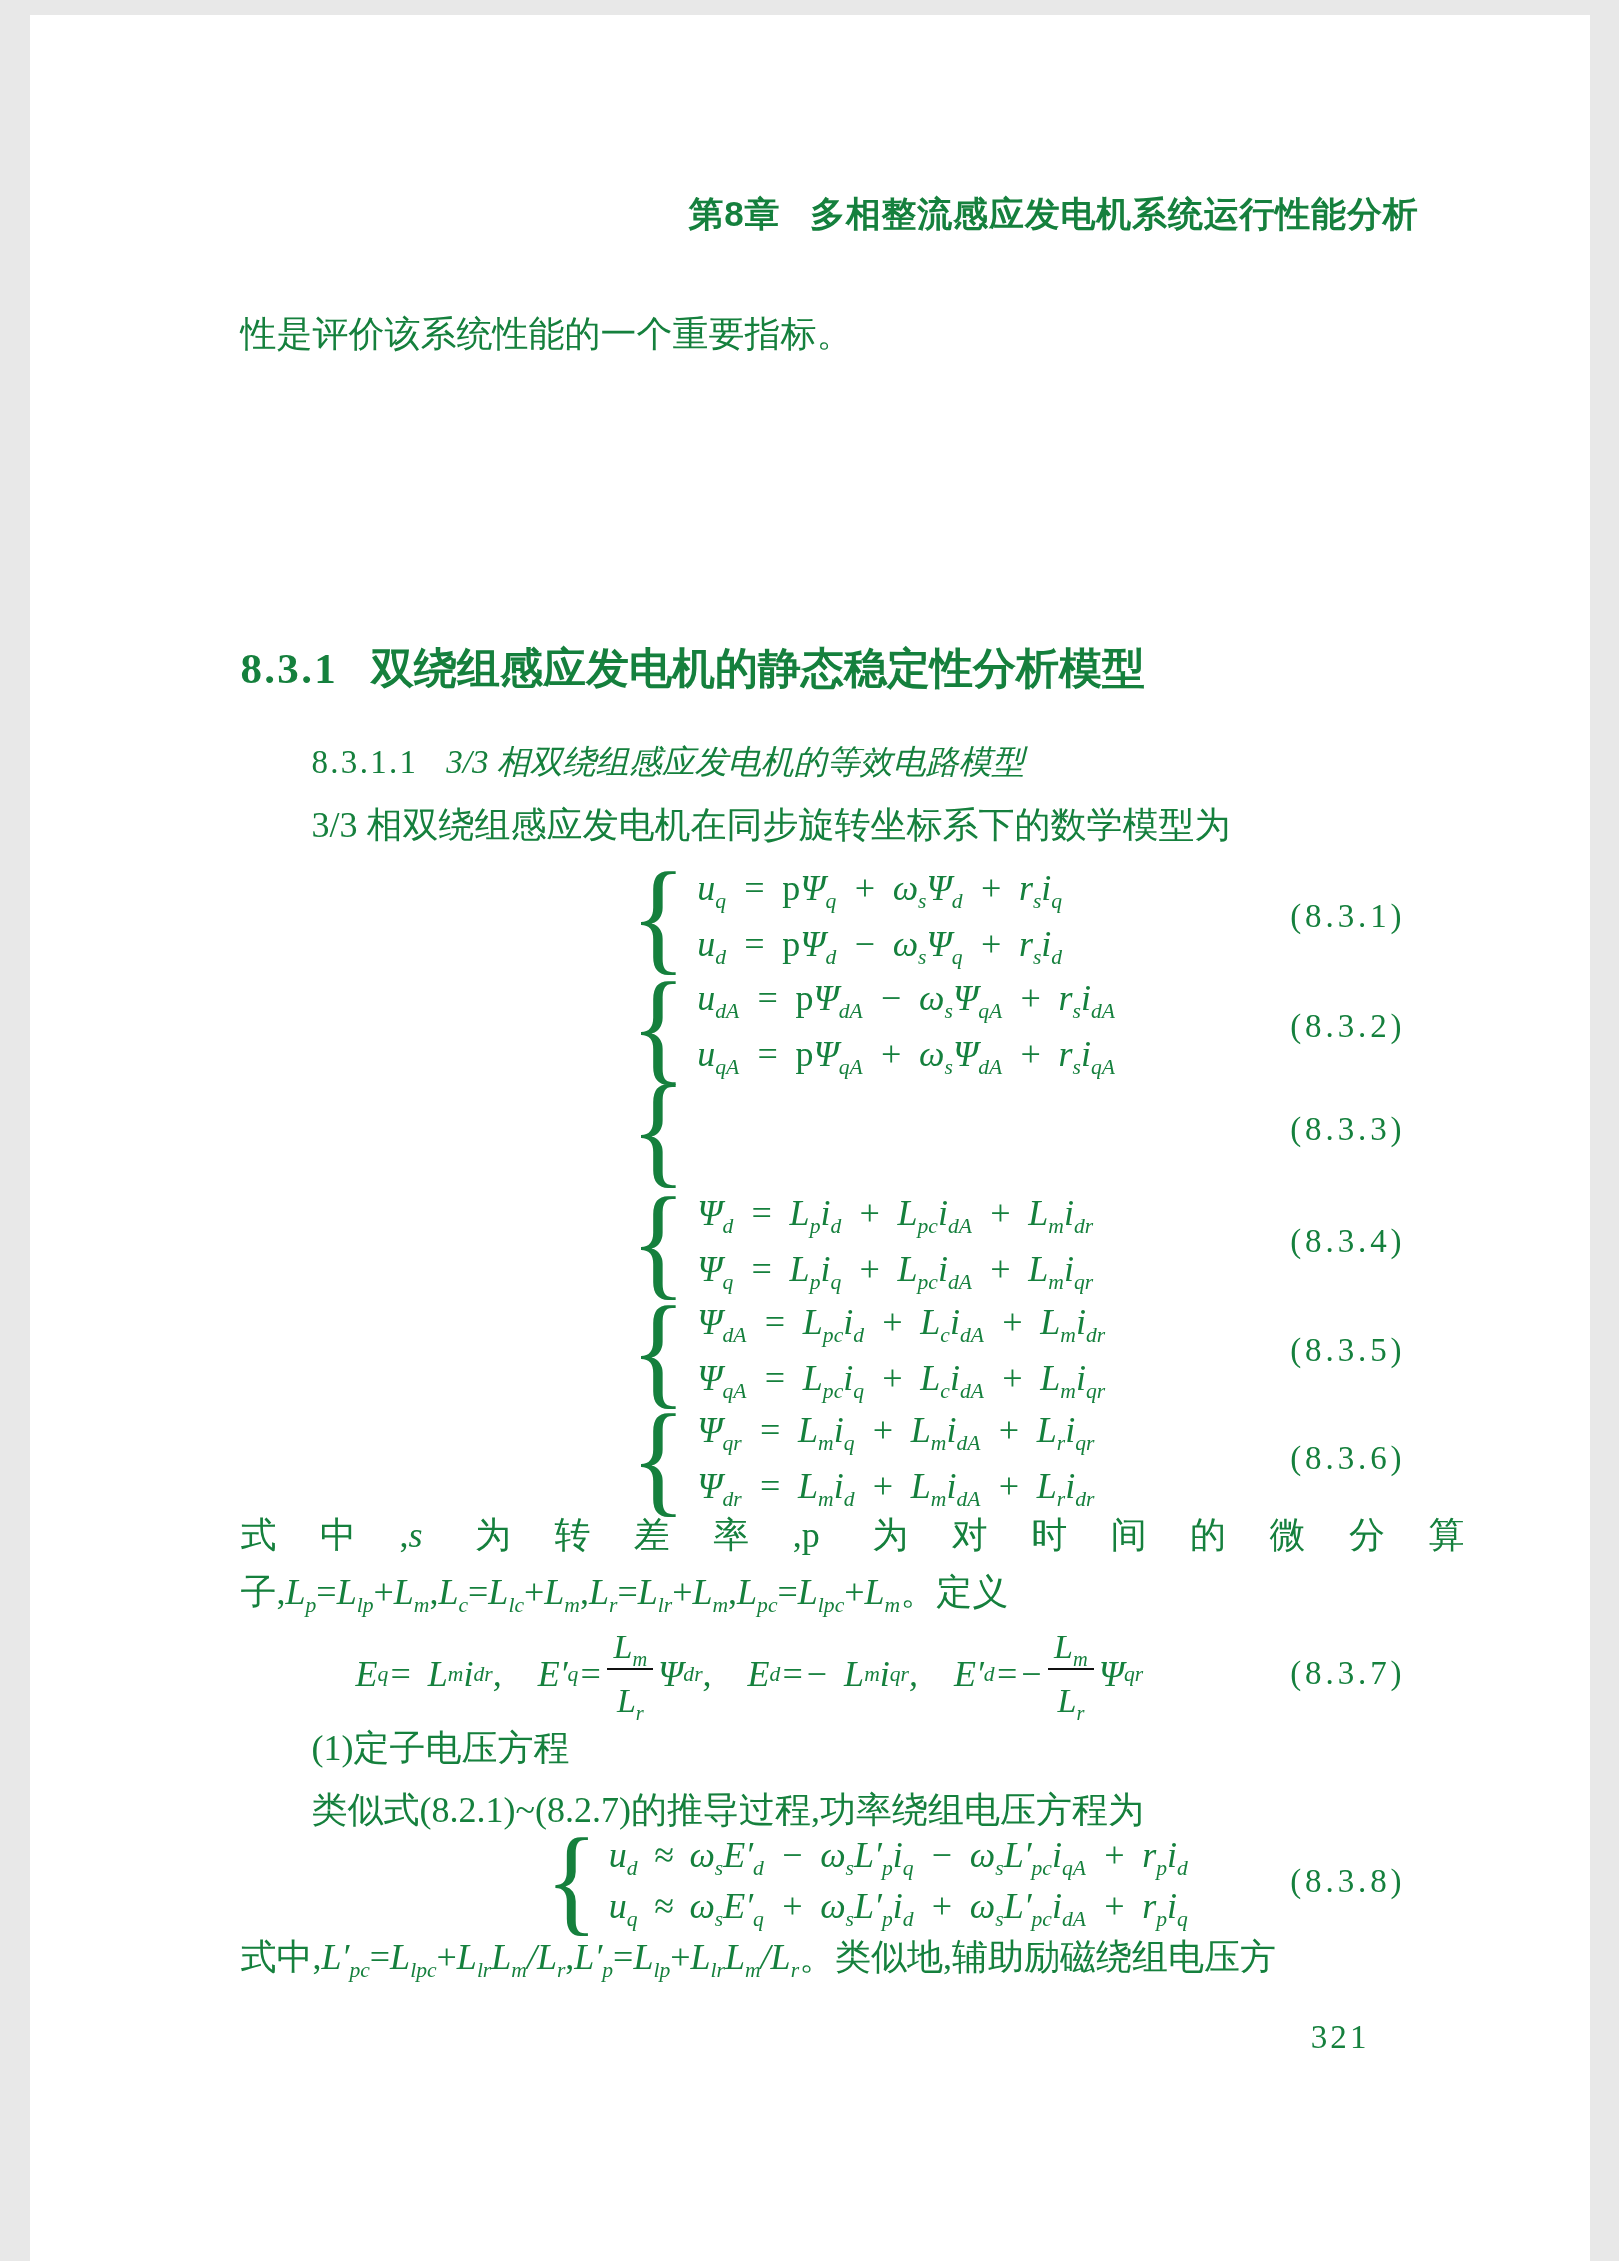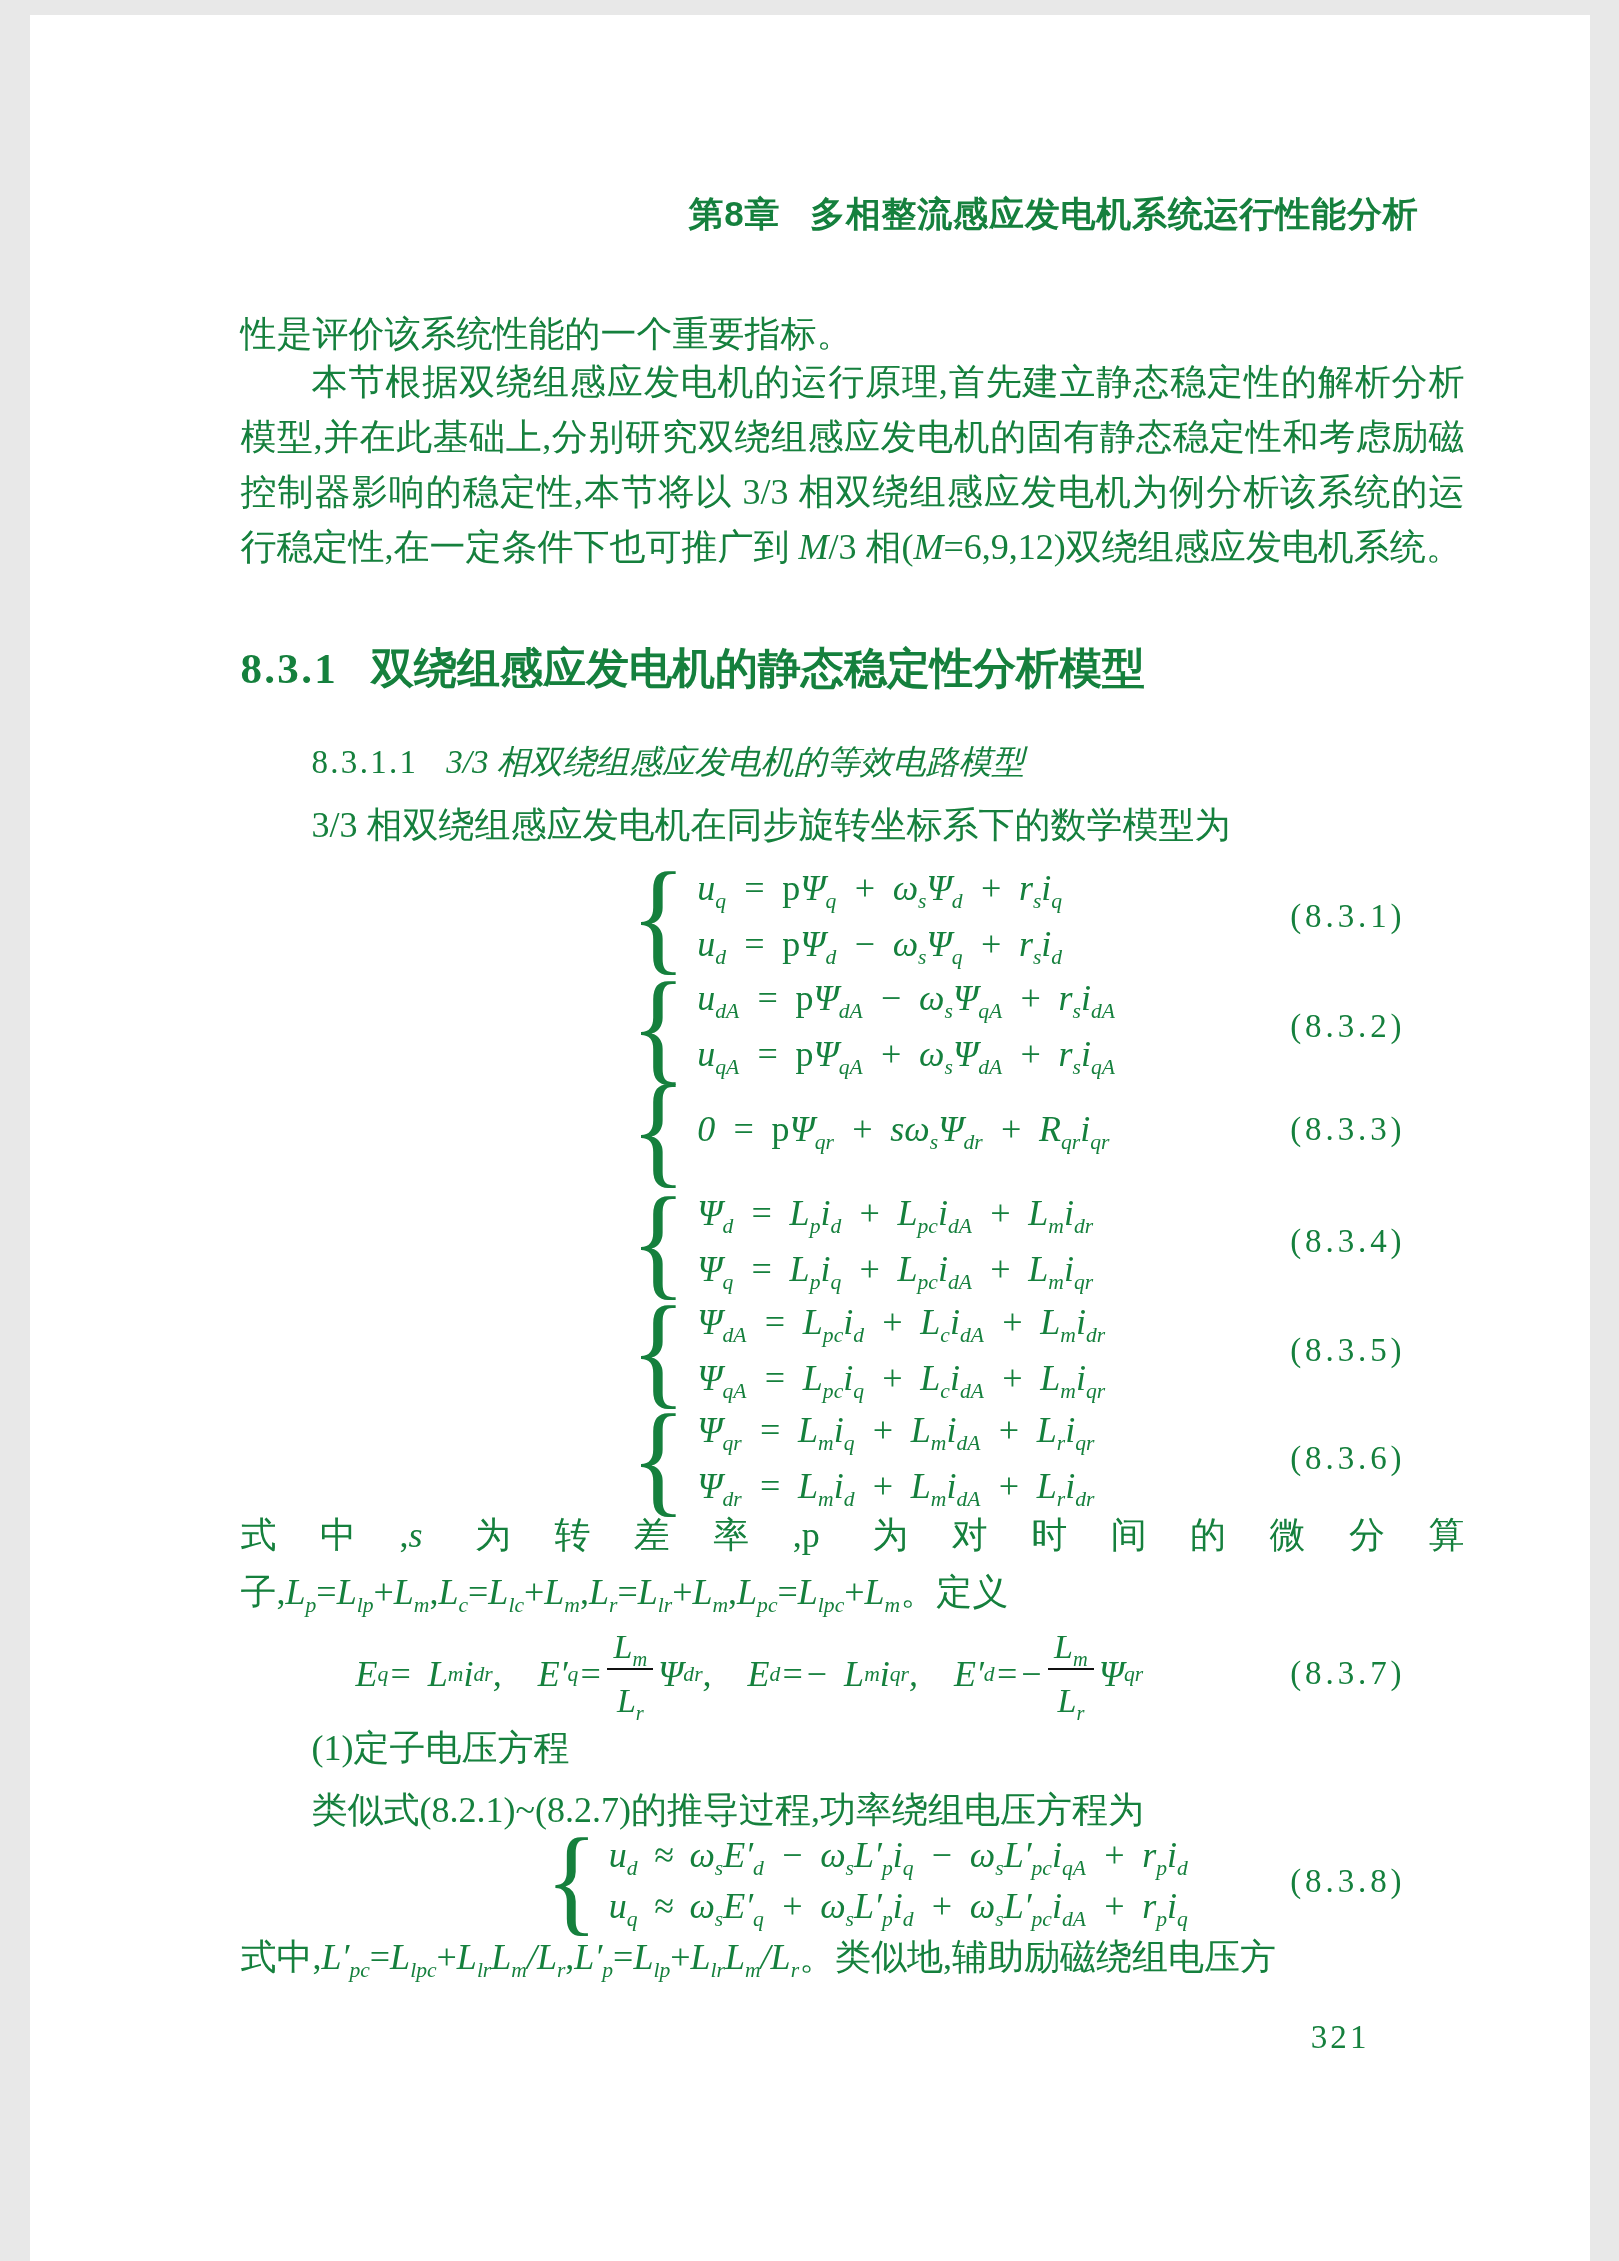--- a/index.html
+++ b/index.html
@@ -87,21 +87,20 @@
 <body>
 
 <div class="page">
 
   <div class="running-head">
     <span class="chap">第8章</span><span>多相整流感应发电机系统运行性能分析</span>
   </div>
 
   <div class="tblock cont-line">性是评价该系统性能的一个重要指标。</div>
 
-  <div class="tblock para-main">本节根据双绕组感应发电机的运行原理,首先建立静态稳定性的解析分析模型,并在此基础上,分别研究双绕组感应发电机的固有静态稳定性和考虑励磁控制器影响的稳定性,本节将以 3/3 相双绕组感应发电机为例分析该系统的运行稳定性,在一定条件下也可推广到 <i>M</i>/3 相(<i>M</i>=6,9,12)双绕组感应发电机系统。</div>
 
   <div class="h2">
     <span class="num">8.3.1</span><span>双绕组感应发电机的静态稳定性分析模型</span>
   </div>
 
   <div class="h3">
     <span class="num">8.3.1.1</span><span>3/3 相双绕组感应发电机的等效电路模型</span>
   </div>
 
   <div class="tblock model-intro">3/3 相双绕组感应发电机在同步旋转坐标系下的数学模型为</div>
@@ -119,21 +118,20 @@
         <span class="brace" style="font-size: 116px;">{</span>
         <div class="eqrows">
           <div class="mrow" style="line-height: 56px;">u<sub>dA</sub> = <span class="rm">p</span>Ψ<sub>dA</sub> − ω<sub>s</sub>Ψ<sub>qA</sub> + r<sub>s</sub>i<sub>dA</sub></div>
           <div class="mrow" style="line-height: 56px;">u<sub>qA</sub> = <span class="rm">p</span>Ψ<sub>qA</sub> + ω<sub>s</sub>Ψ<sub>dA</sub> + r<sub>s</sub>i<sub>qA</sub></div>
         </div>
         <span class="eqnum">(8.3.2)</span>
       </div>
       <div class="eqgroup" style="top: 1062px; left: 601px;">
         <span class="brace" style="font-size: 116px;">{</span>
         <div class="eqrows">
-          <div class="mrow" style="line-height: 56px;">0 = <span class="rm">p</span>Ψ<sub>qr</sub> + sω<sub>s</sub>Ψ<sub>dr</sub> + R<sub>qr</sub>i<sub>qr</sub></div>
         </div>
         <span class="eqnum">(8.3.3)</span>
       </div>
       <div class="eqgroup" style="top: 1170px; left: 601px;">
         <span class="brace" style="font-size: 116px;">{</span>
         <div class="eqrows">
           <div class="mrow" style="line-height: 56px;">Ψ<sub>d</sub> = L<sub>p</sub>i<sub>d</sub> + L<sub>pc</sub>i<sub>dA</sub> + L<sub>m</sub>i<sub>dr</sub></div>
           <div class="mrow" style="line-height: 56px;">Ψ<sub>q</sub> = L<sub>p</sub>i<sub>q</sub> + L<sub>pc</sub>i<sub>dA</sub> + L<sub>m</sub>i<sub>qr</sub></div>
         </div>
         <span class="eqnum">(8.3.4)</span>

